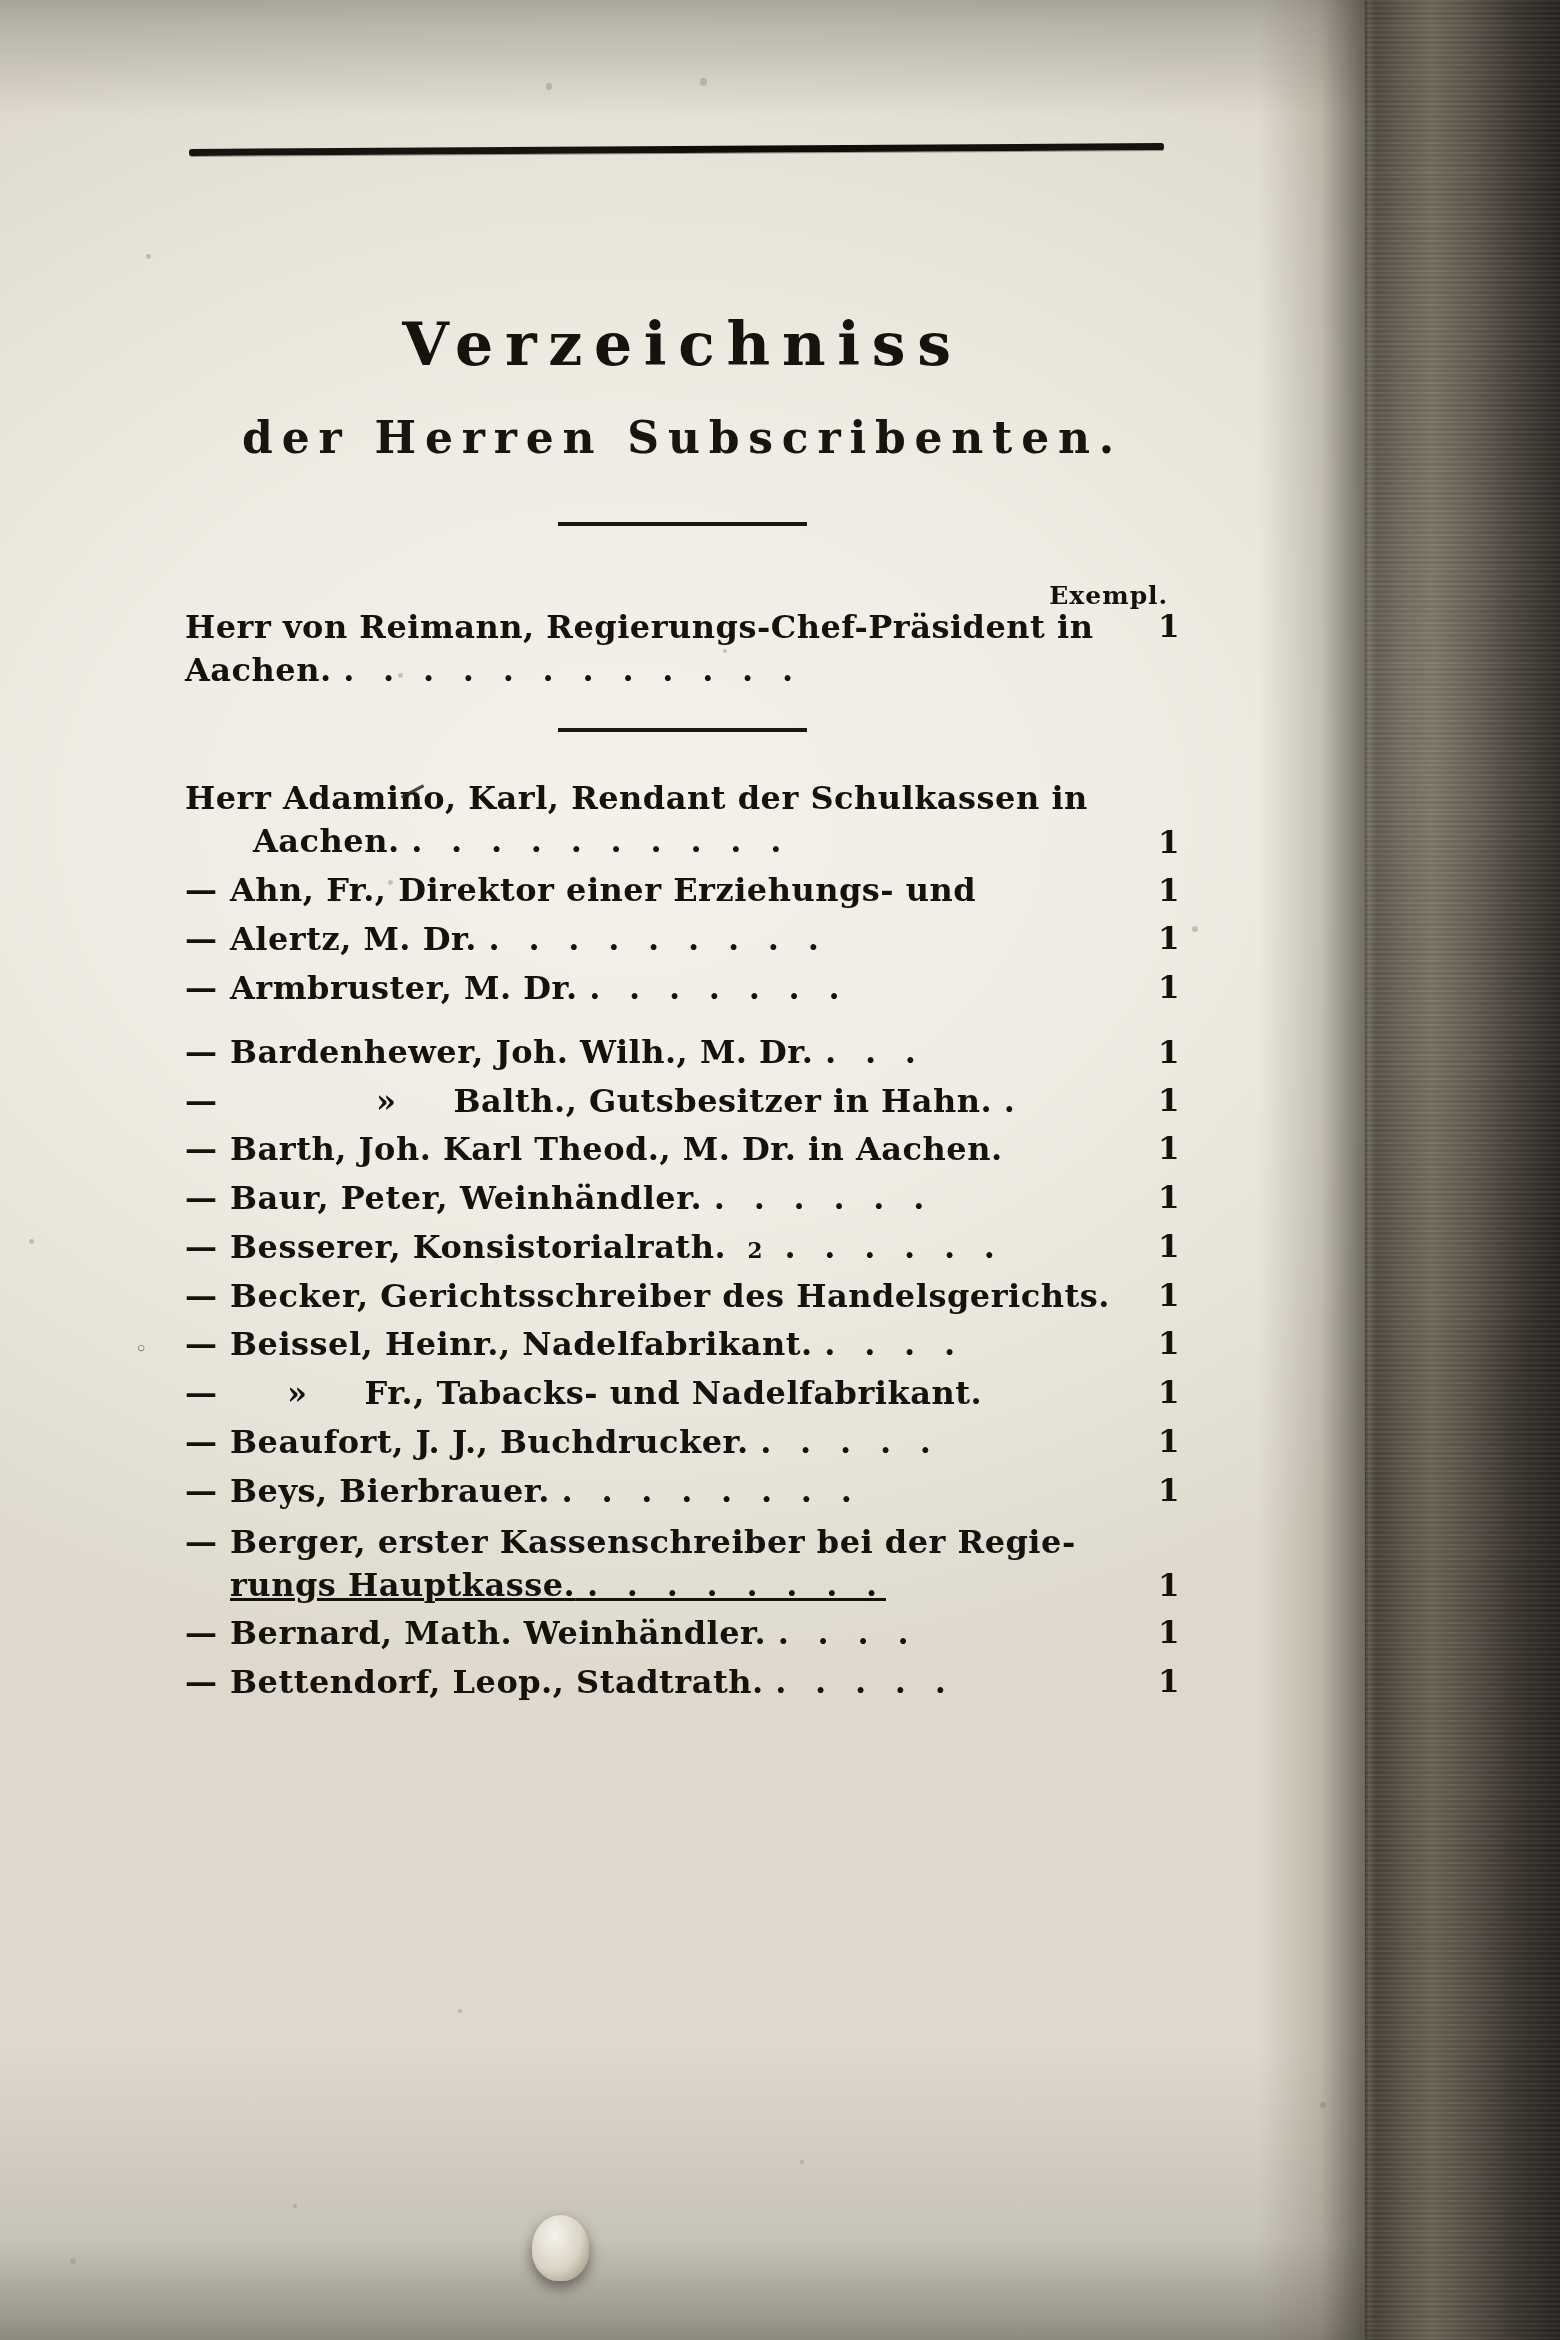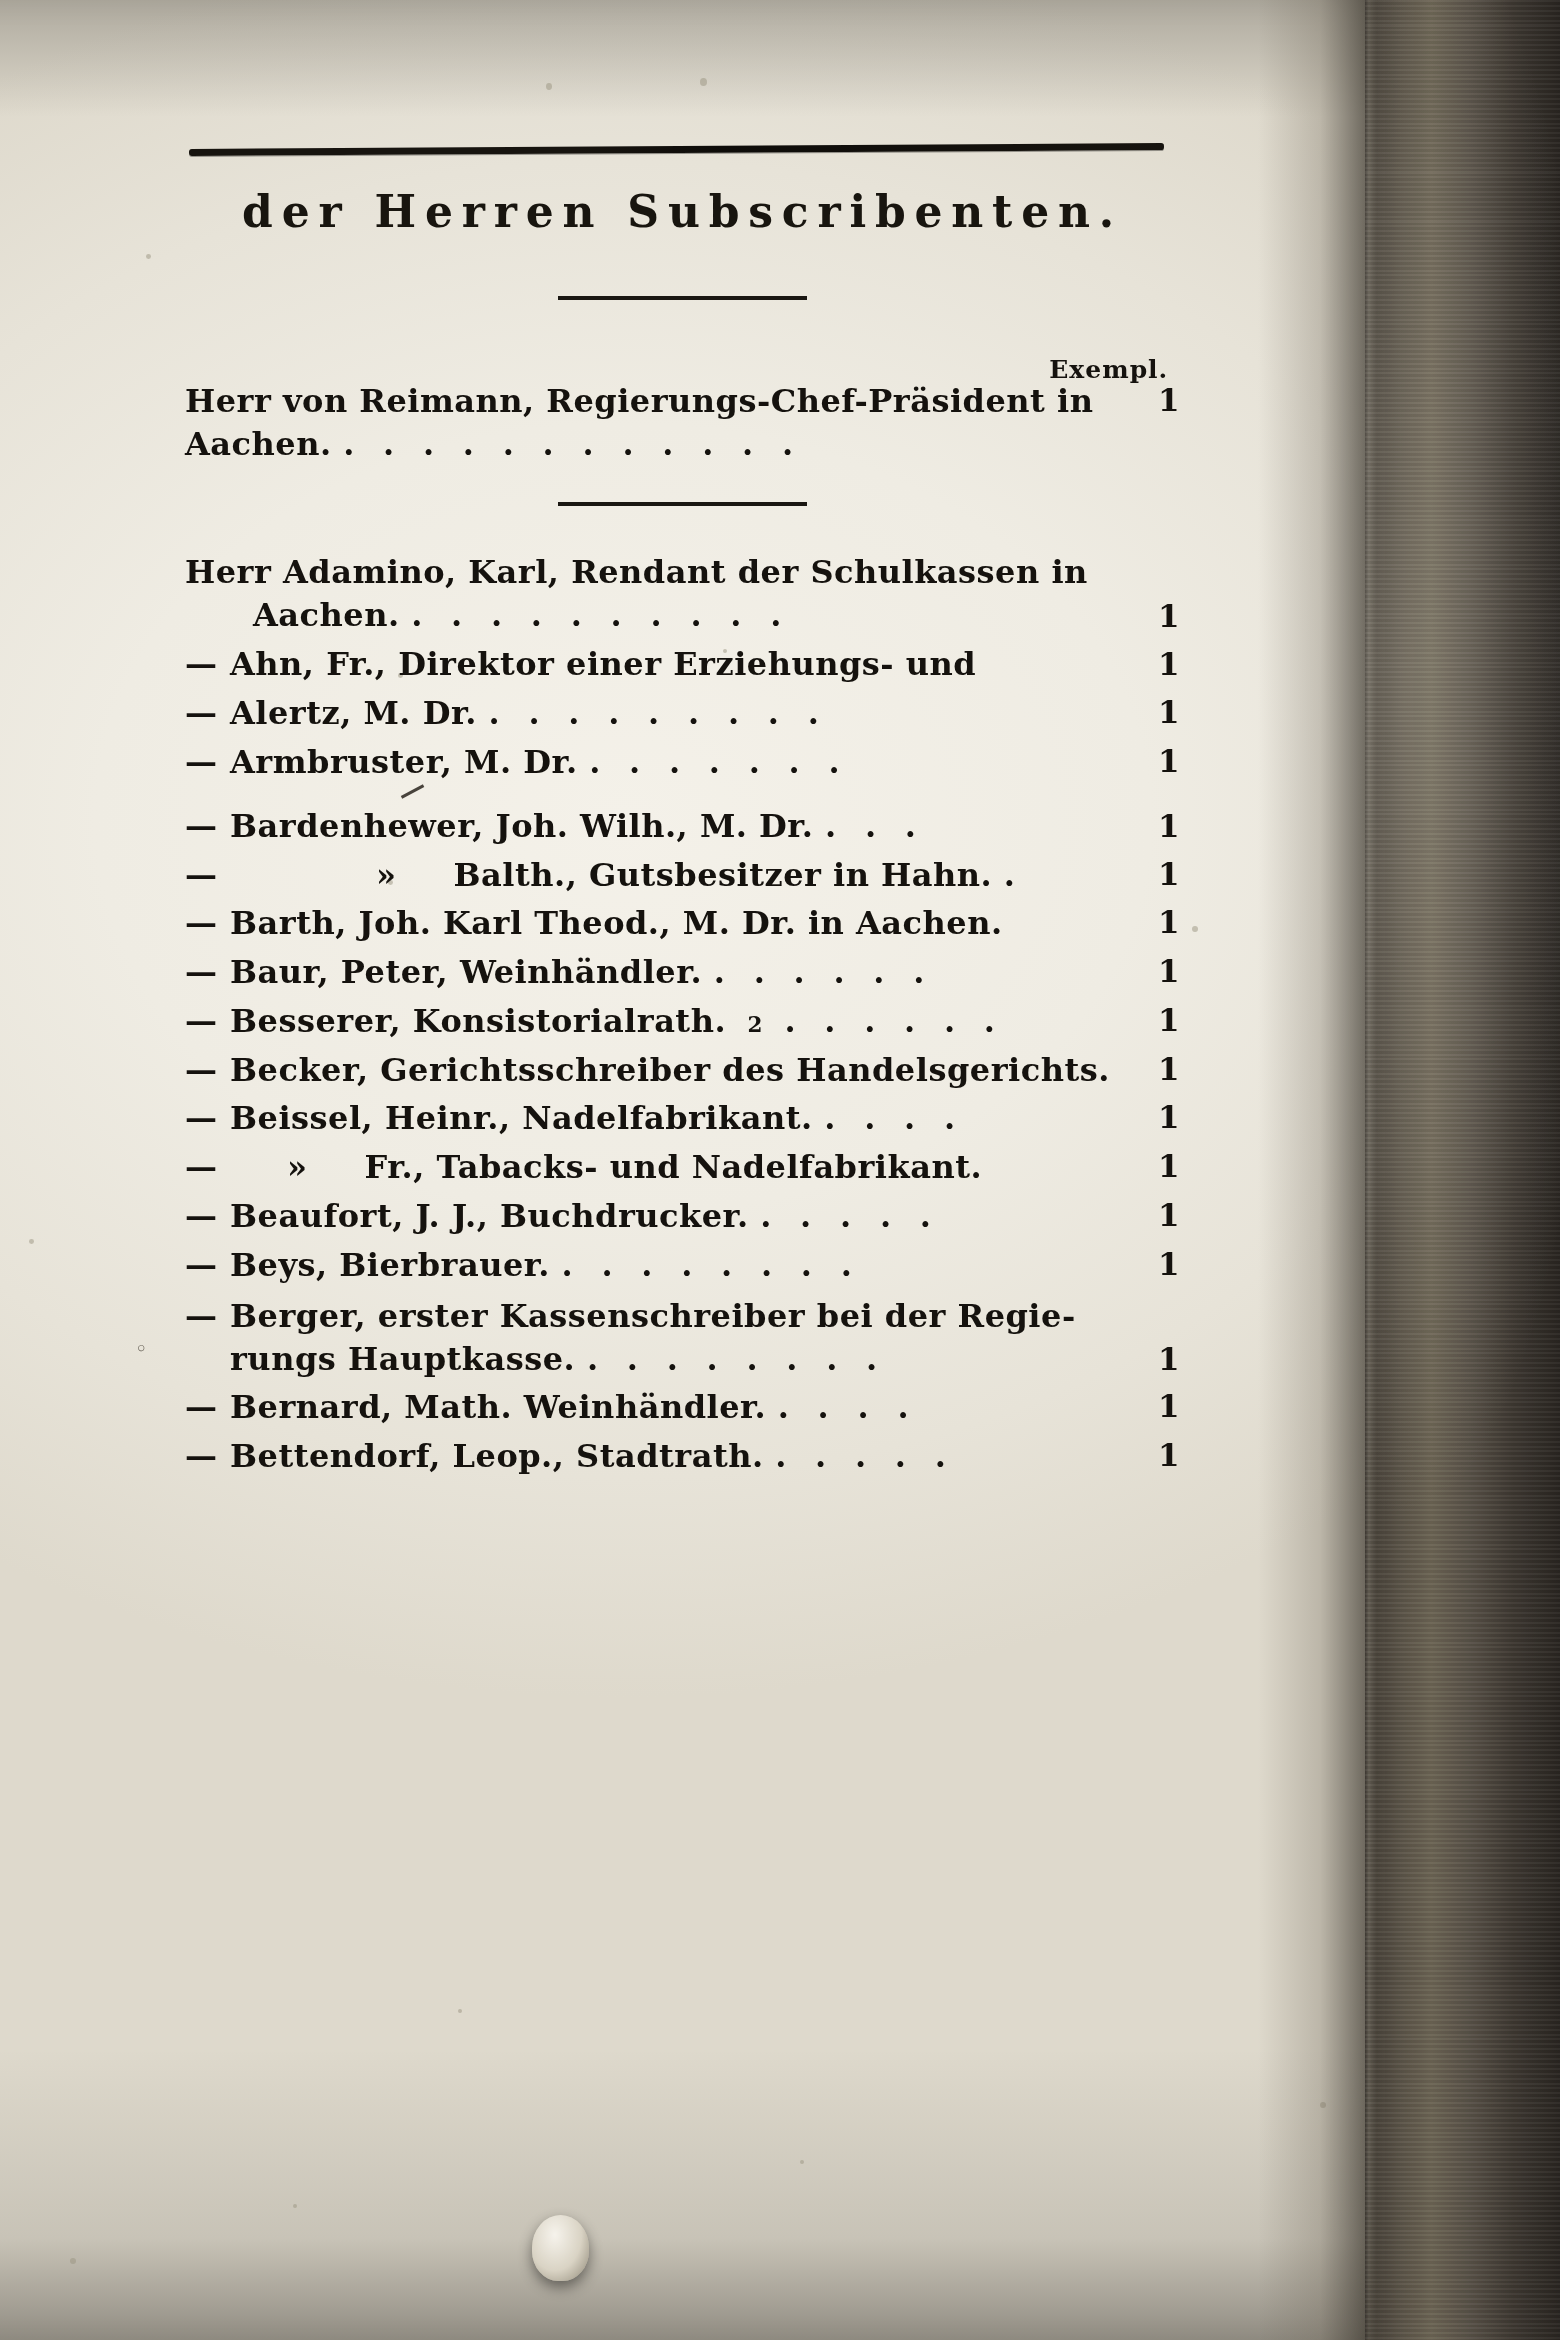--- a/index.html
+++ b/index.html
@@ -244,20 +244,21 @@
   <div class="speck" style="left:293px;top:2204px;width:3.9px;height:3.9px;"></div>
   <div class="speck" style="left:800px;top:2160px;width:3.9px;height:3.9px;"></div>
   <div class="speck" style="left:458px;top:2009px;width:3.9px;height:3.9px;"></div>
 
   <div class="pencil-mark">◦</div>
 
   <div class="content">
 
     <div class="rule-top"></div>
 
+    <div class="title">Verzeichniss</div>
     <div class="subtitle">der Herren Subscribenten.</div>
 
     <div class="rule-short"></div>
 
     <div style="margin-top:55px;">
       <div class="exempl">
         <span>Exempl.</span>
       </div>
 
       <div class="entry two-line">
@@ -384,21 +385,21 @@
         <div class="body">
           <span class="dash">—</span><span>Beys, Bierbrauer.</span>
           <span class="dots">. . . . . . . .</span>
         </div>
         <div class="count">1</div>
       </div>
 
       <div class="entry" style="margin-top:8px;align-items:flex-end;">
         <div class="body">
           <span class="dash">—</span><span>Berger, erster Kassenschreiber bei der Regie-</span>
-          <span class="l2" style="display:block;margin-left:45px;">
+          <span class="l2" style="display:block;margin-left:45px;text-decoration:underline;">
             <span>rungs Hauptkasse.</span>
             <span class="dots">. . . . . . . .</span>
           </span>
         </div>
         <div class="count" style="align-self:flex-end;">1</div>
       </div>
 
       <div class="entry">
         <div class="body">
           <span class="dash">—</span><span>Bernard, Math. Weinhändler.</span>

